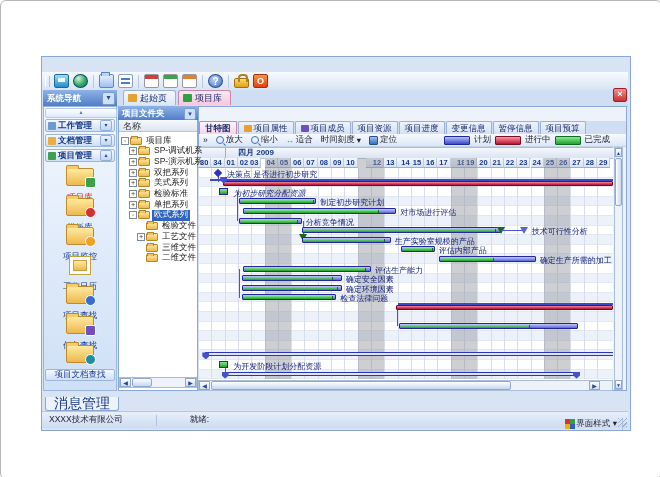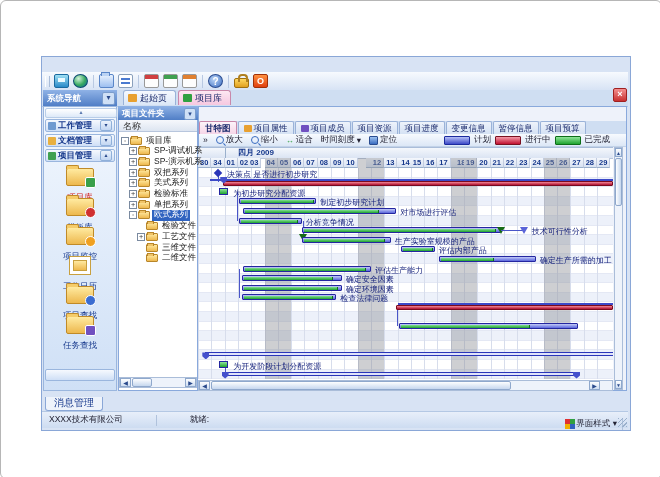--- a/index.html
+++ b/index.html
@@ -114,21 +114,21 @@
   .pent{position:absolute;width:7px;height:7px;background:#4450cc;clip-path:polygon(0 0,100% 0,100% 55%,50% 100%,0 55%);}
   .diam{position:absolute;width:6px;height:6px;background:#2a35b8;transform:rotate(45deg);}
   .tri-down{position:absolute;width:0;height:0;border-left:4px solid transparent;border-right:4px solid transparent;border-top:7px solid #5a64d8;}
   .garrow{position:absolute;width:0;height:0;border-left:4px solid transparent;border-right:4px solid transparent;border-top:7px solid #156b15;}
   .blabel{position:absolute;font-size:8px;color:#16227c;white-space:nowrap;}
   .conn{position:absolute;border-left:1px solid #4a55c8;width:0;}
   .vscroll{left:613px;top:146px;width:9px;height:243px;background:#eef3fb;border:1px solid #aabdd9;box-sizing:border-box;}
   .vbtn{position:absolute;left:0;width:7px;height:9px;background:linear-gradient(#fdfeff,#cfdef2);border:1px solid #8fa8cc;font:5px/8px "Liberation Sans",sans-serif;text-align:center;color:#2a4a8c;box-sizing:border-box;}
   .vthumb{position:absolute;left:0;width:7px;background:linear-gradient(90deg,#fdfeff,#c6d7ee);border:1px solid #8fa8cc;border-radius:2px;box-sizing:border-box;}
   
-  .msgtab{left:44px;top:396px;height:13px;padding:0 8px;background:#eef3fb;border:1px solid #8aa7d7;border-top:none;border-radius:0 0 3px 3px;font-size:10px;line-height:12px;color:#16388c;}
+  .msgtab{left:44px;top:396px;height:13px;padding:0 8px;background:#eef3fb;border:1px solid #8aa7d7;border-top:none;border-radius:0 0 3px 3px;font-size:14px;line-height:12px;color:#16388c;}
   .statusbar{left:41px;top:410px;width:586px;height:17px;background:linear-gradient(#e8effa,#cddcf1);border-top:1px solid #b4c8e4;display:flex;align-items:center;font-size:8.5px;color:#223;box-sizing:border-box;gap:28px;}
   .ssep{width:1px;height:11px;background:#b0c2dc;margin:0 5px;}
   .styleicon{width:5px;height:5px;background:#e03030;box-shadow:5px 0 0 #30a040,0 5px 0 #f0b000,5px 5px 0 #3060c0;margin:0 6px 5px 4px;}
   .gripcorner{position:absolute;right:1px;bottom:1px;width:9px;height:9px;background:repeating-linear-gradient(135deg,#9ab0cc 0 1px,transparent 1px 3px);}
 </style>
 </head>
 <body>
 
 <div class="frame">
   <div class="abs window"></div>
@@ -357,21 +357,21 @@
       <div class="garrow" style="left: 101.07px; top: 86px;"></div>
       <div class="conn" style="left: 41.23px; top: 120.8px; height: 28.8px;"></div>
       <div class="conn" style="left: 198.835px; top: 159.2px; height: 19.2px;"></div>
       <div class="conn" style="left: 26.6px; top: 216.8px; height: 9.6px;"></div>
       <div class="diam" style="left: 16.95px; top: 21.5px;"></div>
       <div class="blabel" style="left: 28.95px; top: 20.5px;">决策点  是否进行初步研究</div>
       <div class="bar b-line" style="left: 11.97px; top: 30.6px; width: 402.99px;"></div>
       <div class="bar b-red" style="left: 25.27px; top: 33.1px; width: 389.69px;"></div>
       <div class="pent" style="left: 22.27px; top: 28.6px;"></div>
       <div class="bar" style="height: 7px; width: 9px; border: 1px solid rgb(36, 38, 160); background: linear-gradient(rgb(143, 229, 154), rgb(31, 163, 47)); left: 21.28px; top: 40.2px;"></div>
-      <div class="blabel" style="left: 35.28px; top: 39.7px;">为初步研究分配资源</div>
+      <div class="blabel" style="left: 35.28px; top: 39.7px; font-style: italic;">为初步研究分配资源</div>
       <div class="bar b-plan" style="left: 41.23px; top: 50.3px; width: 77.14px;">
         <div class="b-done" style="width: 71.383px;"></div>
       </div>
       <div class="blabel" style="left: 122.37px; top: 49.3px;">制定初步研究计划</div>
       <div class="bar b-plan" style="left: 45.22px; top: 59.9px; width: 152.95px;">
         <div class="b-done" style="width: 132.836px;"></div>
       </div>
       <div class="blabel" style="left: 202.17px; top: 58.9px;">对市场进行评估</div>
       <div class="bar b-plan" style="left: 41.23px; top: 69.5px; width: 62.51px;">
         <div class="b-done" style="width: 56.2743px;"></div>
@@ -472,20 +472,21 @@
       <span class="gi" style="background: rgb(64, 160, 80);"></span>
       <span>项目管理</span>
       <span class="chev">▴</span>
     </div>
     <div class="sitem selected" style="top: 163px;"><span class="bfold bf-chart"></span><span class="lbl">项目库</span></div>
     <div class="sitem" style="top: 192.5px;"><span class="bfold bf-block"></span><span class="lbl">模板库</span></div>
     <div class="sitem" style="top: 222px;"><span class="bfold bf-star"></span><span class="lbl">项目监控</span></div>
     <div class="sitem" style="top: 251.5px;"><span class="bcal"></span><span class="lbl">工作日历</span></div>
     <div class="sitem" style="top: 281px;"><span class="bfold bf-search"></span><span class="lbl">项目查找</span></div>
     <div class="sitem" style="top: 310.5px;"><span class="bfold bf-people"></span><span class="lbl">任务查找</span></div>
+    <div class="sitem" style="top: 340px;"><span class="bfold bf-docsearch"></span><span class="lbl">项目文档查找</span></div>
     <div class="tnode" style="top: 134px; padding-left: 2px;">
       <span class="exp">-</span>
       <span class="mf"></span>
       <span class="tl">项目库</span>
     </div>
     <div class="tnode" style="top: 144.7px; padding-left: 10px;">
       <span class="exp">+</span>
       <span class="mf"></span>
       <span class="tl">SP-调试机系</span>
     </div>

